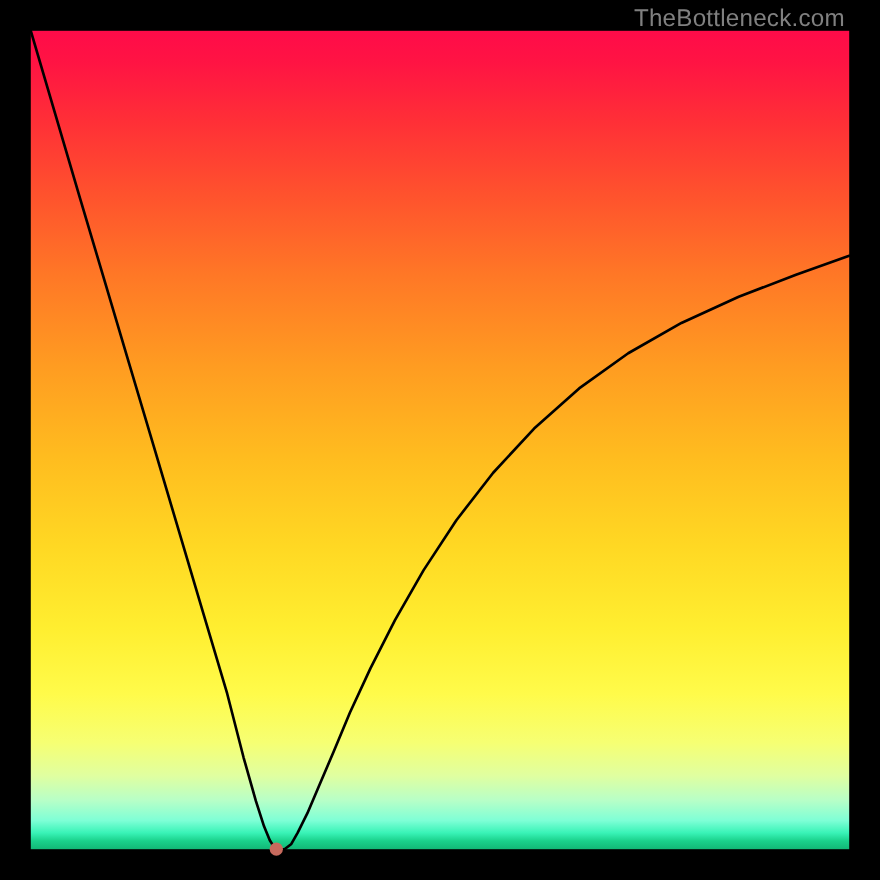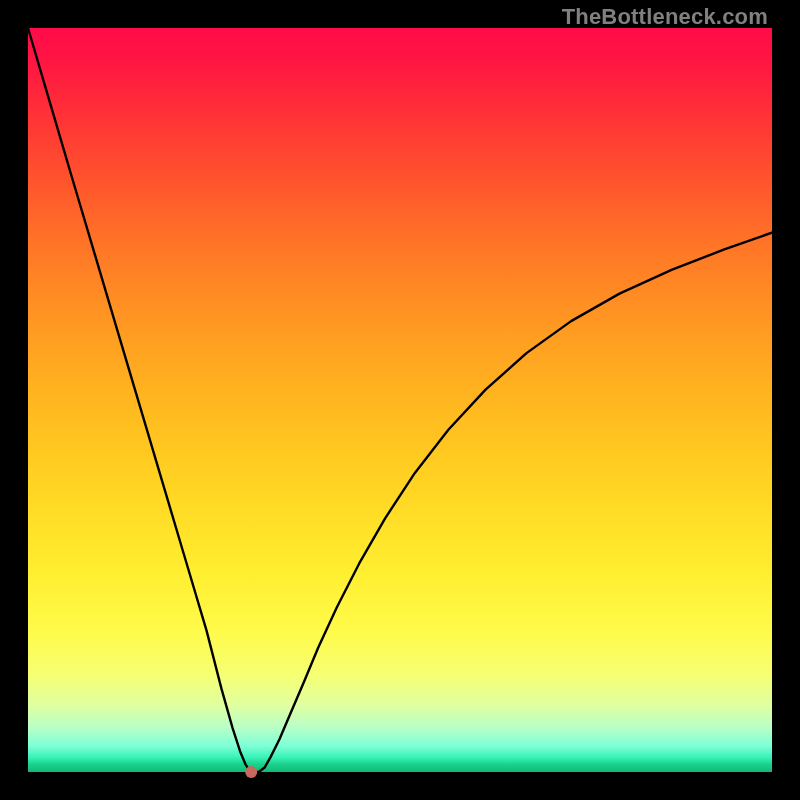--- a/index.html
+++ b/index.html
@@ -46,21 +46,21 @@
       #12b876 100%
     );
   }
   .watermark {
     position: absolute;
     top: 4px;
     right: 32px;
     color: #808080;
     font-size: 22px;
     letter-spacing: 0.2px;
-    font-weight: 700;
+    font-weight: 400;
   }
   svg.overlay {
     position: absolute;
     top: 28px;
     left: 28px;
     width: 744px;
     height: 744px;
     overflow: visible;
   }
 </style>

